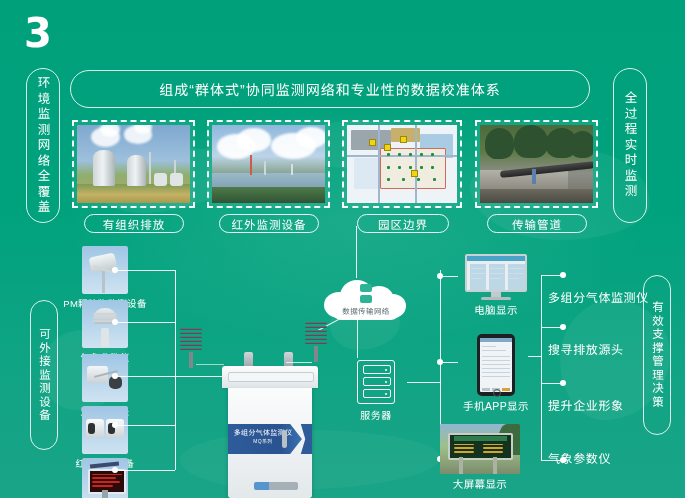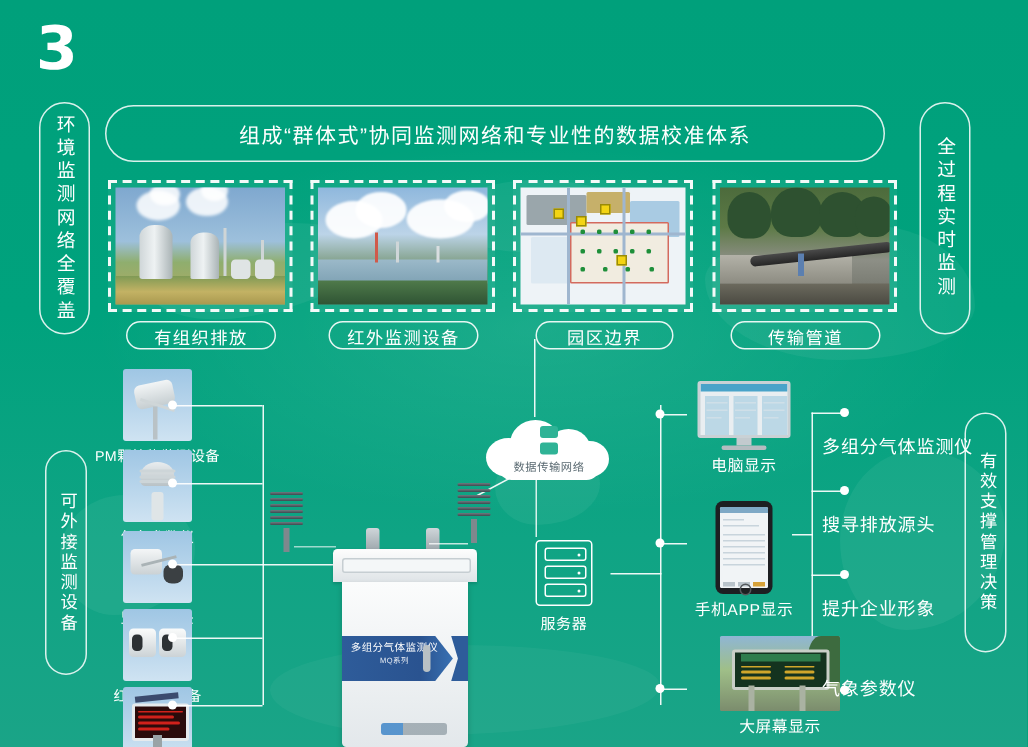--- a/index.html
+++ b/index.html
@@ -169,21 +169,21 @@
   #srvicon{width:38px;height:44px;margin:0 auto;border:1.6px solid #fff;border-radius:3px;position:relative;box-sizing:border-box;}
   .srvbay{position:absolute;left:5px;width:28px;height:9px;border:1.3px solid #fff;border-radius:2px;box-sizing:border-box;}
   .srvled{position:absolute;right:3px;top:3px;width:2.4px;height:2.4px;background:#fff;border-radius:50%;}
   #srvlabel{font-size:10px;margin-top:3px;letter-spacing:.5px;}
 
   
   .disp{position:absolute;width:96px;text-align:center;color:#fff;}
   .displabel{font-size:10.5px;margin-top:2px;letter-spacing:.4px;white-space:nowrap;}
   #disp0{left:448px;top:254px;}
   #disp1{left:448px;top:334px;}
-  #disp2{left:472px;top:424px;}
+  #disp2{left:432px;top:424px;}
 
   #monitor{width:62px;height:46px;margin:0 auto;position:relative;}
   #mon-screen{position:absolute;left:0;top:0;width:62px;height:38px;background:#e9eef1;border:2px solid #c9d1d5;border-radius:2px;box-sizing:border-box;overflow:hidden;}
   #mon-stand{position:absolute;left:26px;top:38px;width:10px;height:5px;background:#c2cace;}
   #mon-base{position:absolute;left:16px;top:43px;width:30px;height:3px;background:#b4bcc0;border-radius:2px;}
   .mtop{position:absolute;left:0;top:0;width:100%;height:5px;background:#49a3c9;}
   .mcol{position:absolute;background:#bcd8e6;}
   .mline{position:absolute;height:1.2px;background:#cfdfe8;}
 
   #phone{width:38px;height:62px;margin:0 auto;position:relative;background:#1d1f22;border-radius:5px;padding:4px 3px;box-sizing:border-box;}

